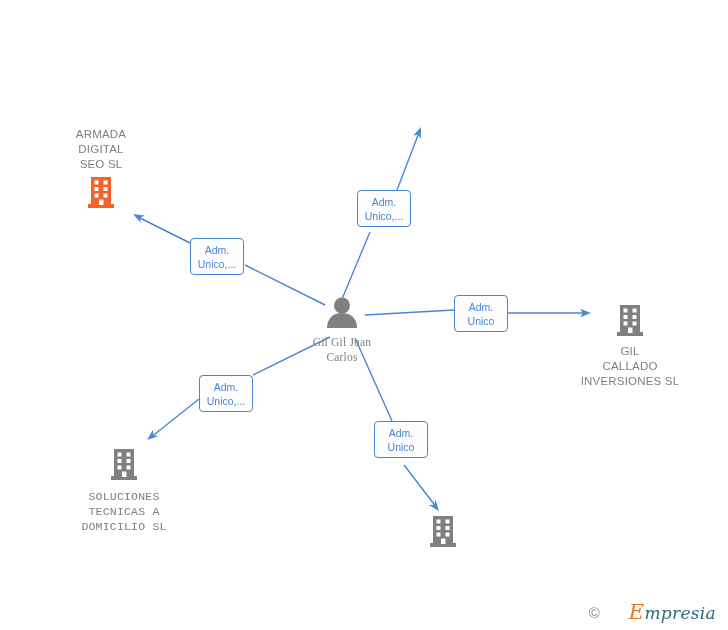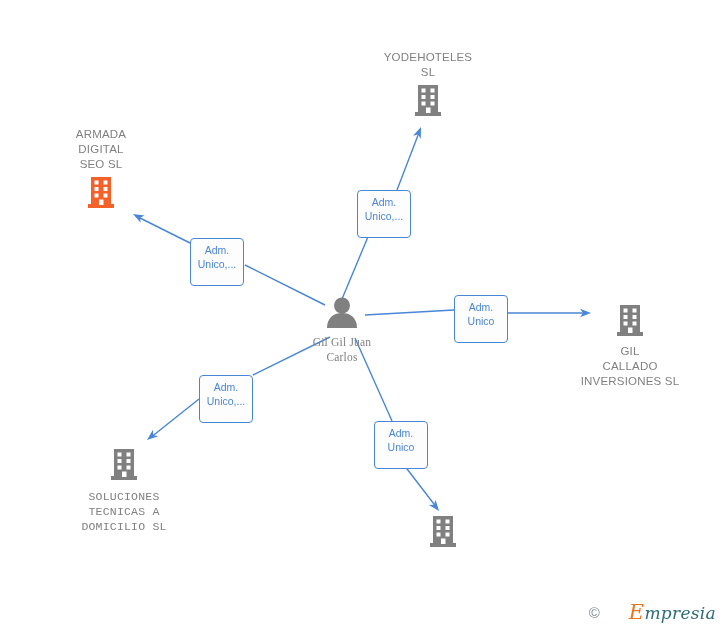--- a/index.html
+++ b/index.html
@@ -49,21 +49,21 @@
   .edge-label {
     position: absolute;
     box-sizing: border-box;
     border: 1px solid #4a86d6;
     border-radius: 4px;
     background: #fdfdfd;
     color: #4a86d6;
     font-size: 10.5px;
     line-height: 14px;
     text-align: center;
-    padding: 4px 2px 14px 2px;
+    padding: 4px 2px 3px 2px;
     width: 54px;
     white-space: pre-line;
   }
   .watermark {
     position: absolute;
     right: 12px;
     bottom: 8px;
     display: flex;
     align-items: center;
     gap: 5px;
@@ -129,37 +129,20 @@
         <rect x="17.5" y="5.5" width="4" height="4" fill="#ffffff"></rect>
         <rect x="8.5" y="12" width="4" height="4" fill="#ffffff"></rect>
         <rect x="17.5" y="12" width="4" height="4" fill="#ffffff"></rect>
         <rect x="8.5" y="18.5" width="4" height="4" fill="#ffffff"></rect>
         <rect x="17.5" y="18.5" width="4" height="4" fill="#ffffff"></rect>
         <rect x="13" y="24.5" width="4.5" height="5.5" fill="#ffffff"></rect>
       </svg>
     </span>
   </div>
 
-  <div class="node label-above" id="node-1" style="left: 428px; top: 50px;">
-    <span class="label">YODEHOTELES
-SL</span>
-    <span class="icon">
-      <svg width="30" height="34" viewBox="0 0 30 34" xmlns="http://www.w3.org/2000/svg">
-        <rect x="5" y="2" width="20" height="28" fill="#808080"></rect>
-        <rect x="2" y="29" width="26" height="4" fill="#808080"></rect>
-        <rect x="8.5" y="5.5" width="4" height="4" fill="#ffffff"></rect>
-        <rect x="17.5" y="5.5" width="4" height="4" fill="#ffffff"></rect>
-        <rect x="8.5" y="12" width="4" height="4" fill="#ffffff"></rect>
-        <rect x="17.5" y="12" width="4" height="4" fill="#ffffff"></rect>
-        <rect x="8.5" y="18.5" width="4" height="4" fill="#ffffff"></rect>
-        <rect x="17.5" y="18.5" width="4" height="4" fill="#ffffff"></rect>
-        <rect x="13" y="24.5" width="4.5" height="5.5" fill="#ffffff"></rect>
-      </svg>
-    </span>
-  </div>
 
   <div class="node label-below" id="node-2" style="left: 630px; top: 303px; text-align: center;">
     <span class="icon">
       <svg width="30" height="34" viewBox="0 0 30 34" xmlns="http://www.w3.org/2000/svg">
         <rect x="5" y="2" width="20" height="28" fill="#808080"></rect>
         <rect x="2" y="29" width="26" height="4" fill="#808080"></rect>
         <rect x="8.5" y="5.5" width="4" height="4" fill="#ffffff"></rect>
         <rect x="17.5" y="5.5" width="4" height="4" fill="#ffffff"></rect>
         <rect x="8.5" y="12" width="4" height="4" fill="#ffffff"></rect>
         <rect x="17.5" y="12" width="4" height="4" fill="#ffffff"></rect>

